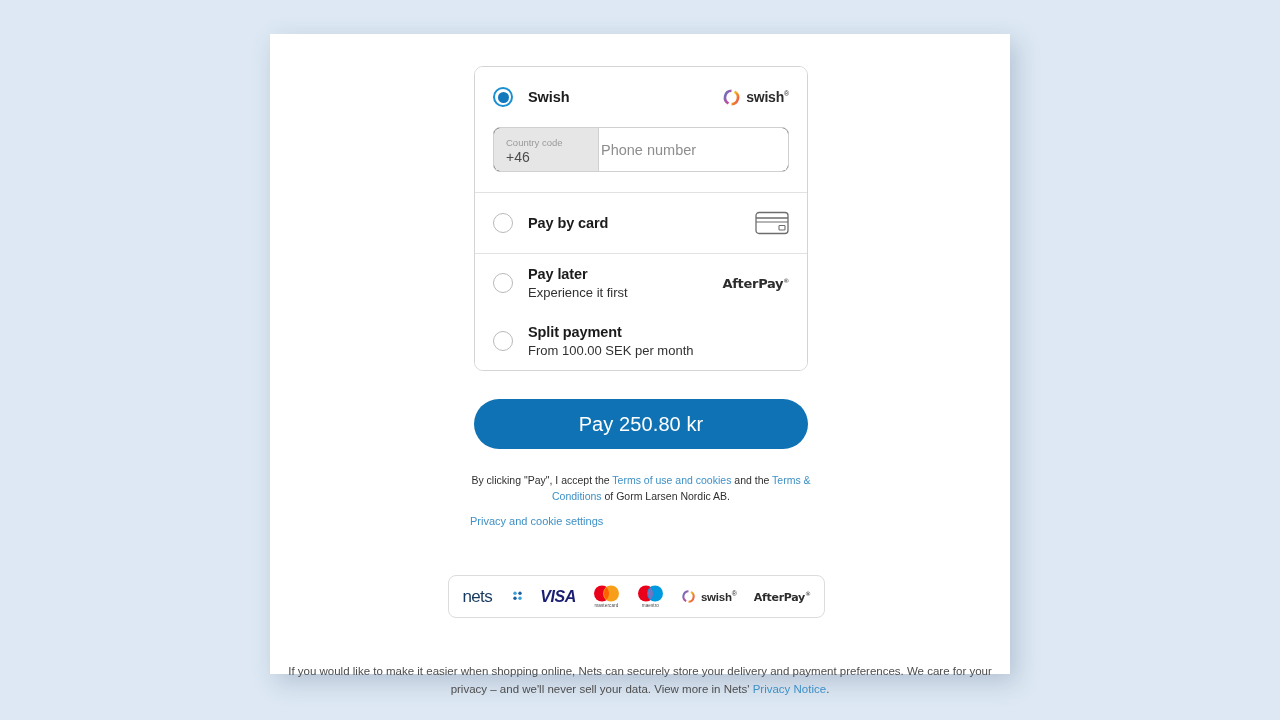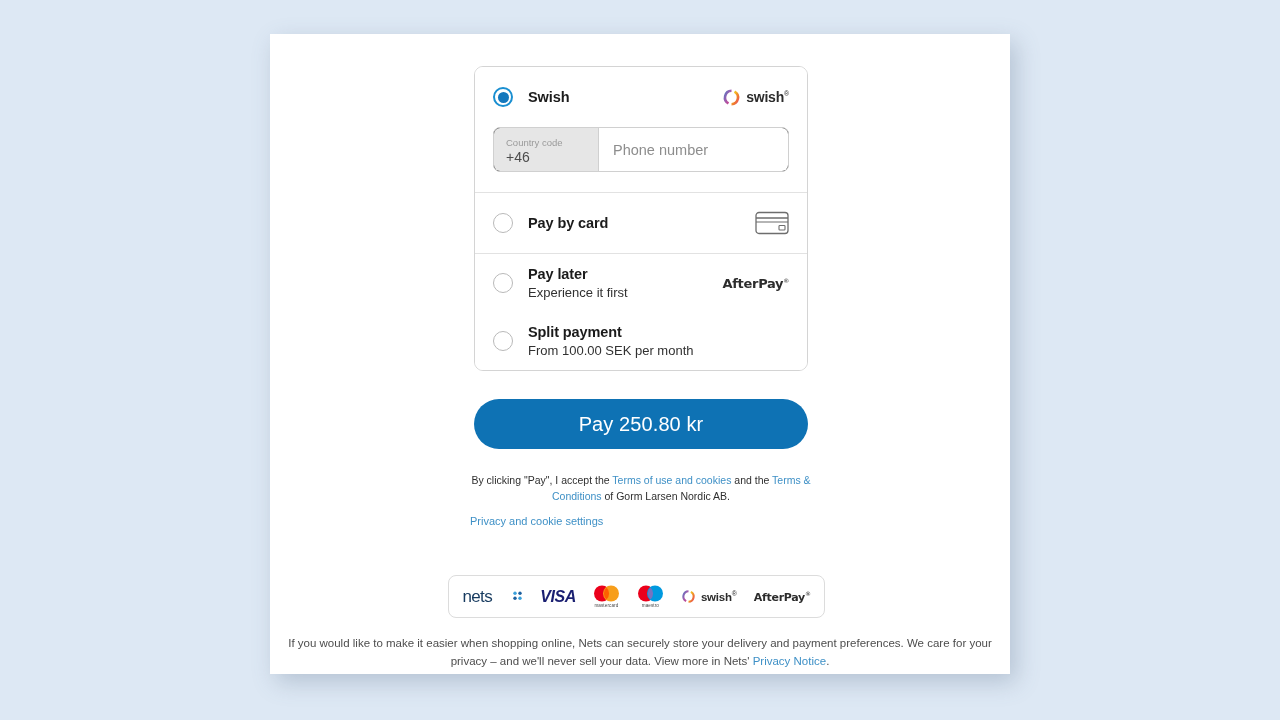--- a/index.html
+++ b/index.html
@@ -144,21 +144,21 @@
   .cc-value {
     font-size: 14px;
     color: #4c4c4c;
     line-height: 1.25;
     margin-top: 1px;
   }
   .phone-field {
     flex: 1 1 auto;
     border: 0;
     outline: none;
-    padding: 0 14px;
+    padding: 0 2px;
     font-family: "Liberation Sans", sans-serif;
     font-size: 14.5px;
     color: #333;
     background: #fff;
   }
   .phone-field::placeholder { color: #8d8d8d; }
 
   
   .swish-lockup {
     display: inline-flex;
@@ -286,21 +286,21 @@
     letter-spacing: 0.1px;
   }
 
   .brandbar .swish-word { font-size: 11.5px; }
   .brandbar .afterpay { font-size: 11px; }
 
   
   .footnote {
     position: absolute;
     left: 8px;
-    top: 600px;
+    top: 628px;
     width: 724px;
     text-align: center;
     font-size: 11.5px;
     line-height: 1.6;
     color: #4d4d4d;
   }
   .footnote .link { color: #3e90c6; }
 </style>
 </head>
 <body>

